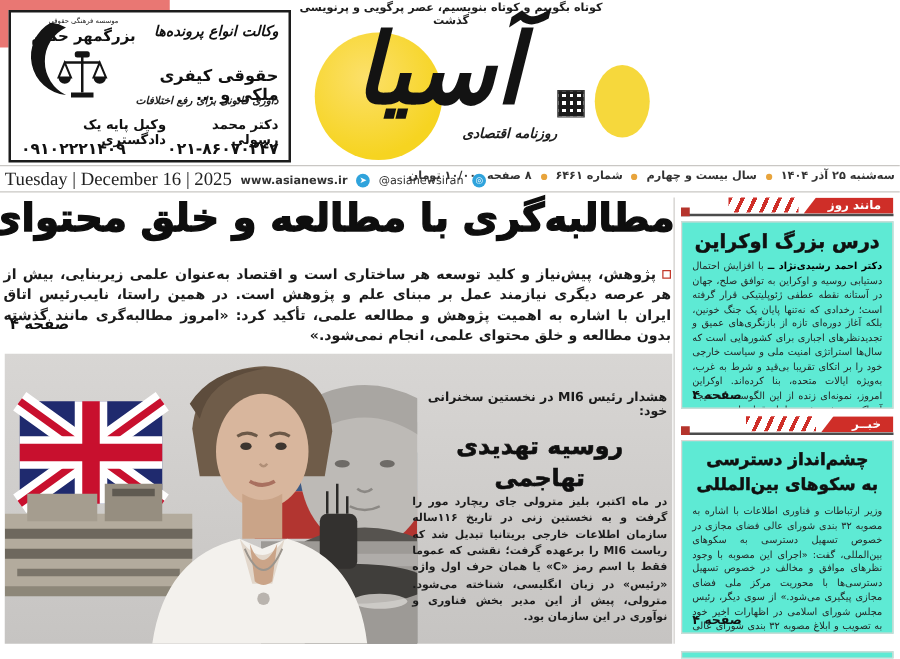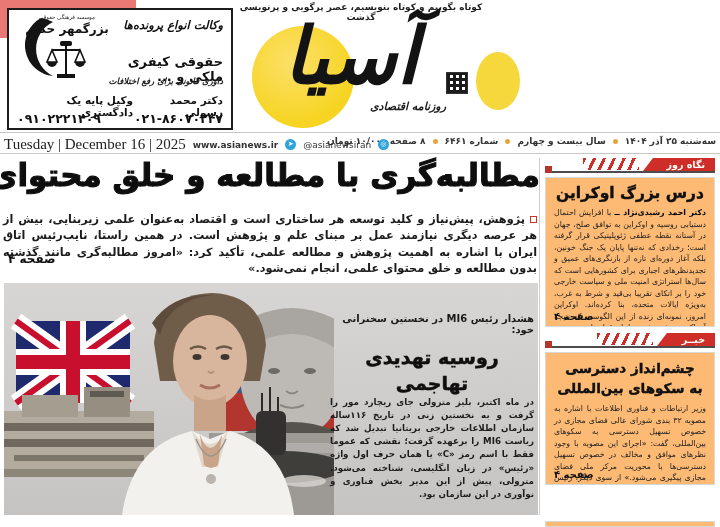--- a/index.html
+++ b/index.html
@@ -74,28 +74,28 @@
   .ps-h1 { margin-top:10px; } .ps-h2 { margin-bottom:14px; }
   .ps-body { text-align:justify; font-size:8.7px; font-weight:600; line-height:1.5; color:#1c1c1c; }
 
   
   .v-rule { left:539px; top:158px; width:1px; height:357px; background:#cfcdca; }
   .sec-head { right:5px; width:170px; height:16px; }
   .sec-label { position:absolute; right:0; top:0; height:13px; background:#cf2e28; color:#fff; font-size:9.5px; font-weight:bold; padding:0 10px 1px 14px; line-height:13px; clip-path:polygon(10px 0,100% 0,100% 100%,0 100%); }
   .sec-stripes { position:absolute; top:0; height:12px; width:56px; background:repeating-linear-gradient(115deg,#cf2e28 0 3px,transparent 3px 9px); }
   .sec-line { position:absolute; left:0; right:0; top:13px; height:2px; background:#4c4c4c; }
   .sec-sq { position:absolute; left:0; top:8px; width:7px; height:7px; background:#b5342c; }
-  .side-box { right:5px; width:170px; background:#fdba74; border:1px solid #dad8d5; padding:6px 8px; overflow:hidden; }
+  .side-box { right:5px; width:170px; background:#5eead4; border:1px solid #dad8d5; padding:6px 8px; overflow:hidden; }
   .sb-title { text-align:center; font-size:15.5px; font-weight:bold; color:#101010; -webkit-text-stroke:.4px #101010; }
   .sb-title2 { font-size:13.5px; line-height:1.45; }
   .sb-body { margin-top:5px; text-align:justify; font-size:7.8px; line-height:1.48; color:#222; }
   .sb-author { font-weight:bold; color:#000; }
   .sb-page { position:absolute; left:8px; bottom:4px; font-size:10px; font-weight:bold; color:#111; }
   .box1 { top:177px; height:150px; }
-  .box2 { top:352px; height:133px; }
+  .box2 { top:352px; height:155px; }
   .box3 { top:521px; height:6px; padding:0; }
   .head1 { top:158px; } .head2 { top:333px; }
 </style>
 </head>
 <body>
 
 <div id="page">
 
   <div class="abs sun-deco"></div>
 
@@ -259,21 +259,21 @@
       <div class="ps-kicker">هشدار رئیس MI6 در نخستین سخنرانی خود:</div>
       <div class="ps-h ps-h1">روسیه تهدیدی تهاجمی</div>
       <div class="ps-body">در ماه اکتبر، بلیز مترولی جای ریچارد مور را گرفت و به نخستین زنی در تاریخ ۱۱۶ساله سازمان اطلاعات خارجی بریتانیا تبدیل شد که ریاست MI6 را برعهده گرفت؛ نقشی که عموما فقط با اسم رمز «C» یا همان حرف اول واژه «رئیس» در زبان انگلیسی، شناخته می‌شود. مترولی، پیش از این مدیر بخش فناوری و نوآوری در این سازمان بود.</div>
 
     </div>
   </div>
 
   <div class="abs v-rule"></div>
 
   <div class="abs sec-head head1">
-    <div class="sec-label" style="width:72px;">نگاه روز</div>
+    <div class="sec-label" style="width:72px;">مانند روز</div>
     <div class="sec-stripes" style="right:76px;"></div>
     <div class="sec-line"></div>
     <div class="sec-sq"></div>
   </div>
   <div class="abs side-box box1">
     <div class="sb-title">درس بزرگ اوکراین</div>
     <div class="sb-body rtl"><span class="sb-author">دکتر احمد رشیدی‌نژاد ــ</span><span> با افزایش احتمال دستیابی روسیه و اوکراین به توافق صلح، جهان در آستانه نقطه عطفی ژئوپلیتیکی قرار گرفته است؛ رخدادی که نه‌تنها پایان یک جنگ خونین، بلکه آغاز دوره‌ای تازه از بازنگری‌های عمیق و تجدیدنظرهای اجباری برای کشورهایی است که سال‌ها استراتژی امنیت ملی و سیاست خارجی خود را بر اتکای تقریبا بی‌قید و شرط به غرب، به‌ویژه ایالات متحده، بنا کرده‌اند. اوکراین امروز، نمونه‌ای زنده از این الگوست که نتیجه آن اکنون پیش چشم جهانیان قرار دارد.</span></div>
     <div class="sb-page">صفحه ۴</div>
   </div>
 

